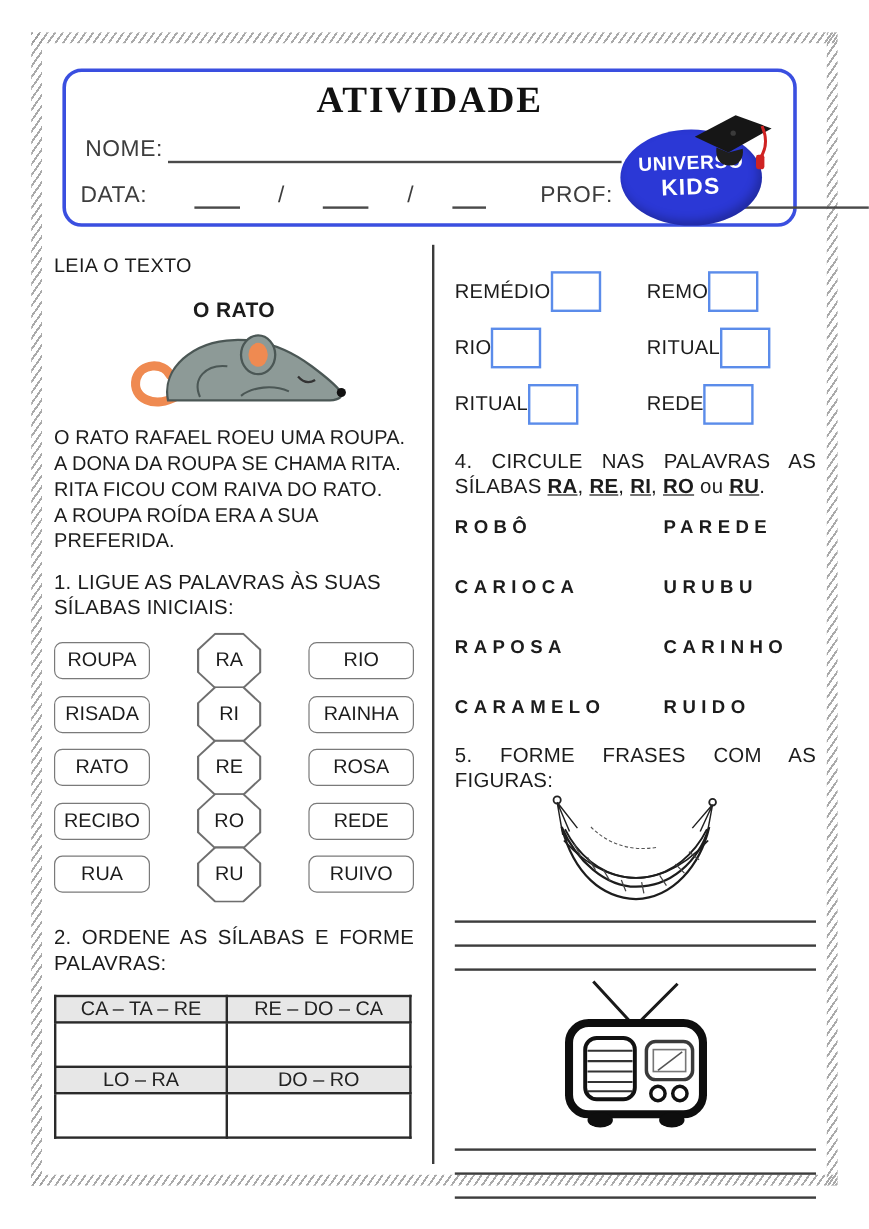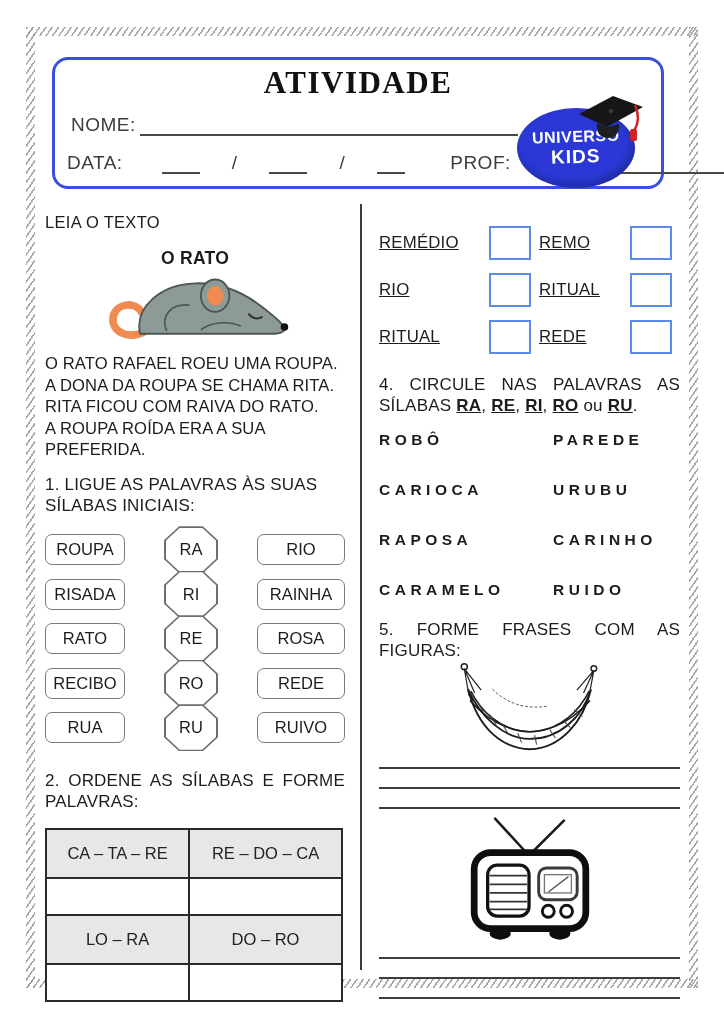--- a/index.html
+++ b/index.html
@@ -62,26 +62,26 @@
   .octagon { position:relative; width:54px; height:47px; }
   .oct-outer { position:absolute; inset:0; background:#6e6e6e;
     clip-path:polygon(28% 0,72% 0,100% 30%,100% 70%,72% 100%,28% 100%,0 70%,0 30%); }
   .oct-inner { position:absolute; inset:1.6px; background:#fff;
     clip-path:polygon(28% 0,72% 0,100% 30%,100% 70%,72% 100%,28% 100%,0 70%,0 30%);
     display:flex; align-items:center; justify-content:center; font-size:16.5px; }
 
   
   .e2-table { margin-top:16px; border-collapse:collapse; width:298px; }
   .e2-table td { border:2px solid #2a2a2a; text-align:center; font-size:16.5px; color:#222; }
-  .td-syl { background:#e7e7e7; height:49px; }
+  .td-syl { background:#e7e7e7; height:22px; }
   .td-empty { background:#fff; height:37px; }
 
   
   .e3-grid { margin-top:13px; display:grid; grid-template-columns:160px 141px; row-gap:13px; }
-  .e3-cell { display:flex; align-items:center; justify-content:space-between; padding-right:8px;text-decoration:underline; }
+  .e3-cell { display:flex; align-items:center; padding-right:8px; }
   .e3-word { font-size:16.8px; letter-spacing:.2px; }
   .ansbox { width:42px; height:34px; border:2px solid #5b8cea; background:#fff; }
 
   
   .syl { font-weight:bold; text-decoration:underline; }
   .sp { margin-left:5px; }
   .e4-words { margin-top:15px; display:grid; grid-template-columns:174px auto; row-gap:32px;
     font-weight:bold; font-size:15.5px; letter-spacing:4.5px; }
 
   

